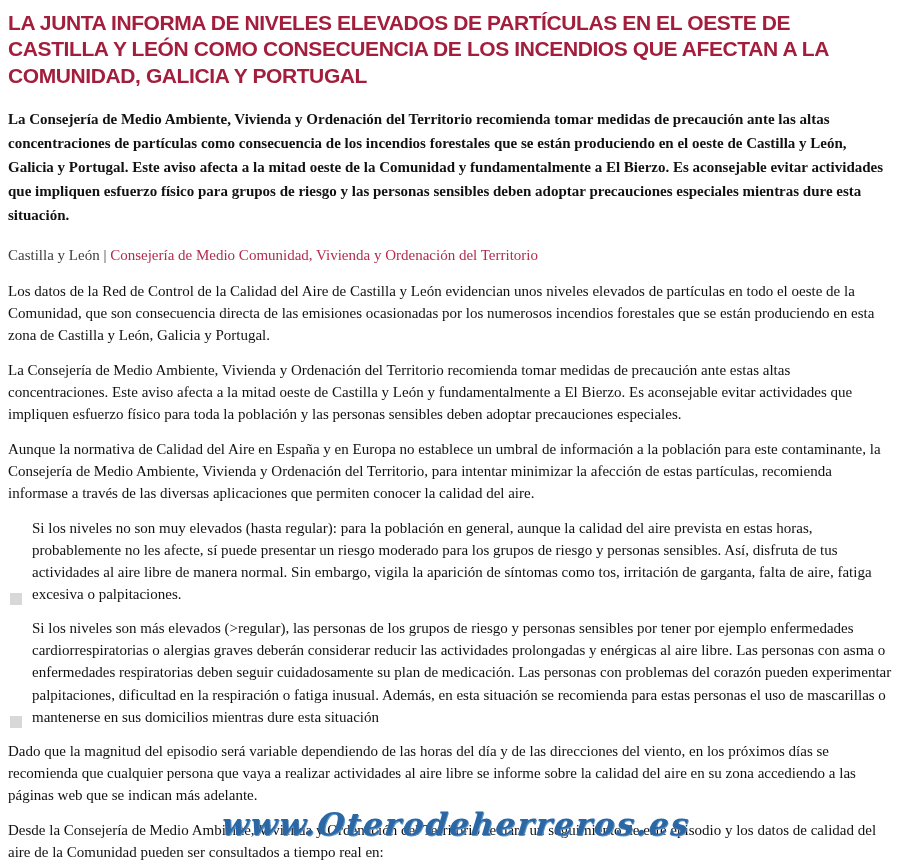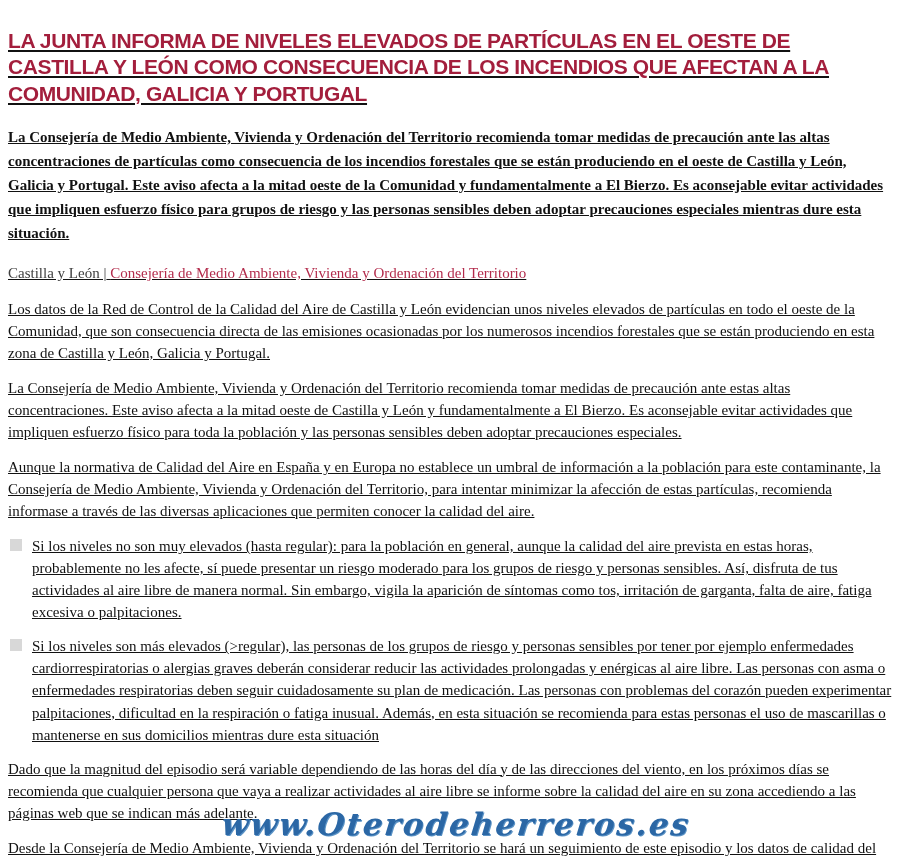--- a/index.html
+++ b/index.html
@@ -6,22 +6,21 @@
   html, body {
     width: 901px; height: 862px;
     background: #ffffff;
     overflow: hidden;
     font-family: "Liberation Serif", serif;
     color: #111111;
   }
   .page {
     position: relative;
     width: 901px; height: 862px;
-    padding: 26px 8px 0 8px;
-    text-decoration: underline;
+    padding: 8px 8px 0 8px;
   }
   h1.headline {
     font-family: "Liberation Sans", sans-serif;
     font-weight: 700;
     font-size: 21px;
     line-height: 1.25;
     letter-spacing: -0.4px;
     color: #a31e3c;
     margin: 2px 0 18px 0;
   }
@@ -45,21 +44,21 @@
     text-decoration: none;
     cursor: pointer;
   }
   p.body-par {
     font-size: 15px;
     line-height: 1.47;
     margin: 12px 0 13px 0;
   }
   .advice-item {
     display: flex;
-    align-items: flex-start;
+    align-items: flex-end;
     margin: 12px 0 11px 0;
   }
   .sq-bullet {
     flex: 0 0 auto;
     width: 12px; height: 12px;
     background: #d8d8d8;
     margin: 4px 10px 0 2px;
   }
   .advice-text {
     font-size: 15px;
@@ -85,21 +84,21 @@
 
 <div class="page">
 
   <h1 class="headline">LA JUNTA INFORMA DE NIVELES ELEVADOS DE PARTÍCULAS EN EL OESTE DE CASTILLA Y LEÓN COMO CONSECUENCIA DE LOS INCENDIOS QUE AFECTAN A LA COMUNIDAD, GALICIA Y PORTUGAL</h1>
 
   <p class="lead">La Consejería de Medio Ambiente, Vivienda y Ordenación del Territorio recomienda tomar medidas de precaución ante las altas concentraciones de partículas como consecuencia de los incendios forestales que se están produciendo en el oeste de Castilla y León, Galicia y Portugal. Este aviso afecta a la mitad oeste de la Comunidad y fundamentalmente a El Bierzo. Es aconsejable evitar actividades que impliquen esfuerzo físico para grupos de riesgo y las personas sensibles deben adoptar precauciones especiales mientras dure esta situación.</p>
 
 
   <p class="byline">
     <span class="byline-region">Castilla y León |</span>
-    <span class="byline-dept">Consejería de Medio Ambiente, Vivienda y Ordenación del Territorio</span>
+    <span class="byline-dept">Consejería de Medio Comunidad, Vivienda y Ordenación del Territorio</span>
   </p>
 
   <p class="body-par">Los datos de la Red de Control de la Calidad del Aire de Castilla y León evidencian unos niveles elevados de partículas en todo el oeste de la Comunidad, que son consecuencia directa de las emisiones ocasionadas por los numerosos incendios forestales que se están produciendo en esta zona de Castilla y León, Galicia y Portugal.</p>
 
   <p class="body-par">La Consejería de Medio Ambiente, Vivienda y Ordenación del Territorio recomienda tomar medidas de precaución ante estas altas concentraciones. Este aviso afecta a la mitad oeste de Castilla y León y fundamentalmente a El Bierzo. Es aconsejable evitar actividades que impliquen esfuerzo físico para toda la población y las personas sensibles deben adoptar precauciones especiales.</p>
 
   <p class="body-par">Aunque la normativa de Calidad del Aire en España y en Europa no establece un umbral de información a la población para este contaminante, la Consejería de Medio Ambiente, Vivienda y Ordenación del Territorio, para intentar minimizar la afección de estas partículas, recomienda informase a través de las diversas aplicaciones que permiten conocer la calidad del aire.</p>
 
   <div class="advice-list">
     <div class="advice-item">

